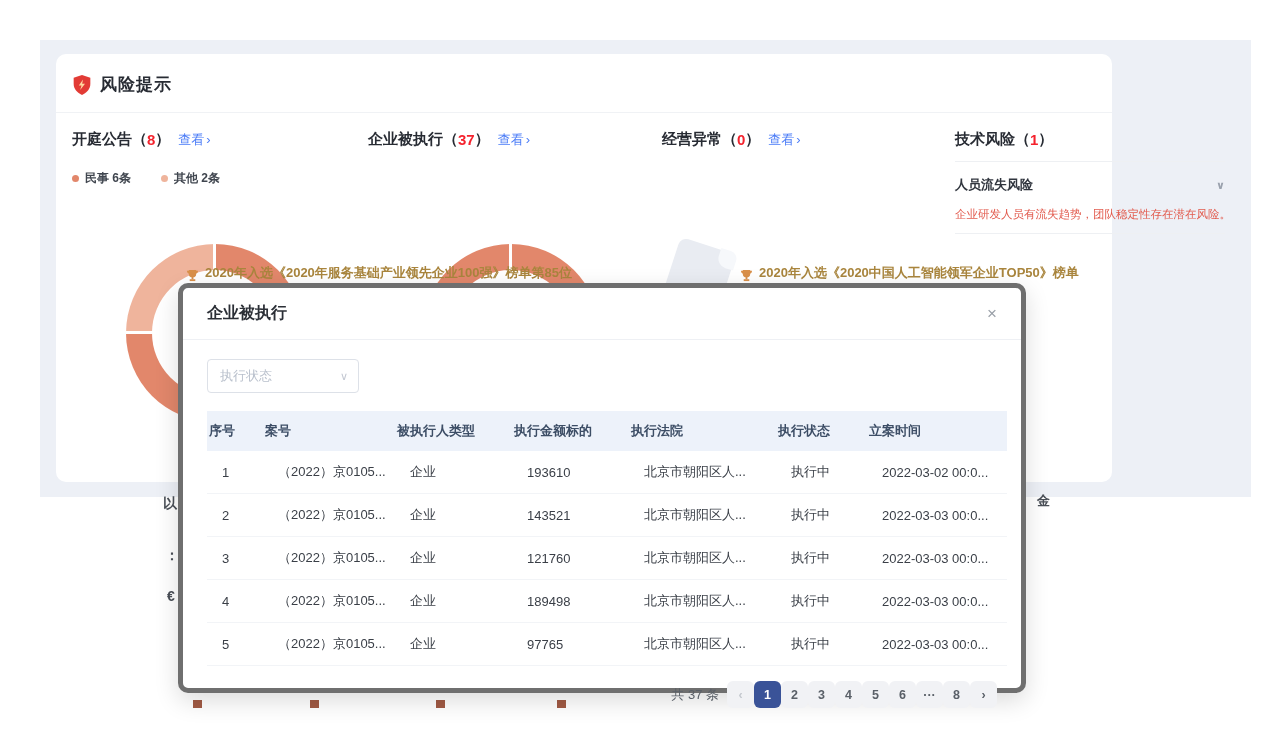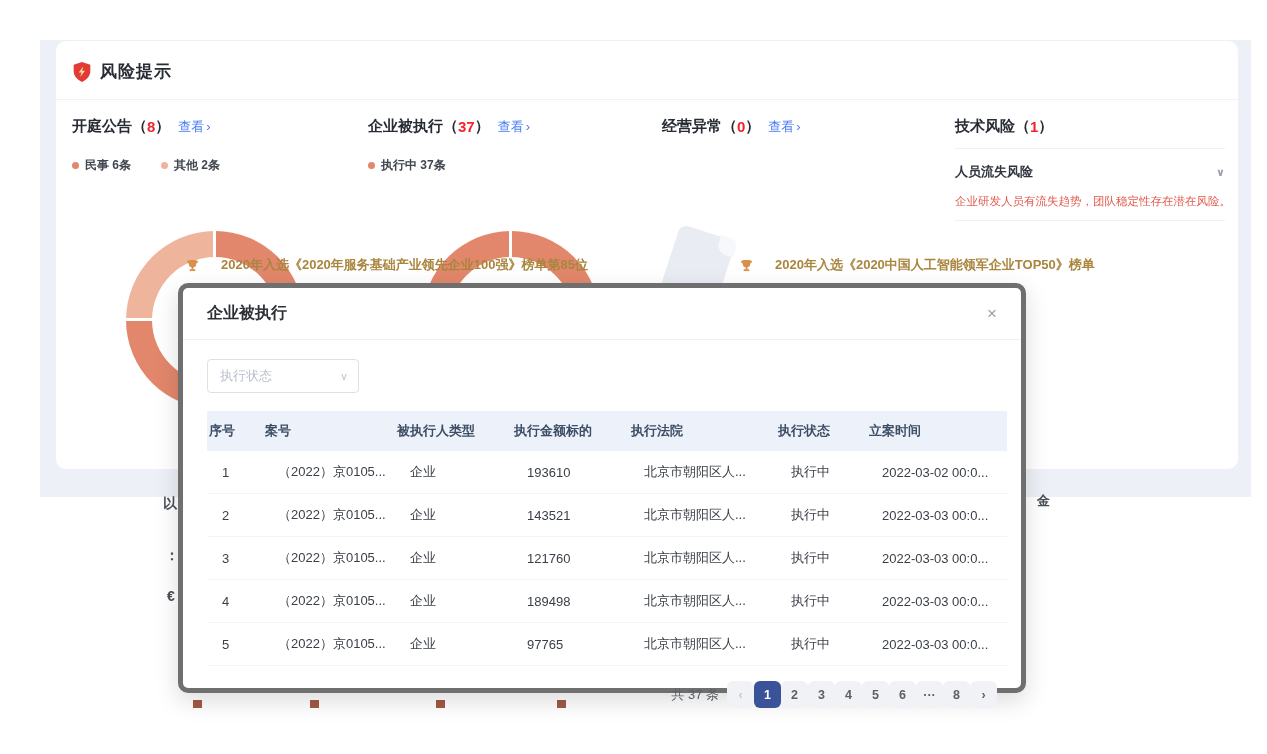--- a/index.html
+++ b/index.html
@@ -6,21 +6,21 @@
     --orange:#E2876B; --orangeLight:#EFB49C; --link:#4C7DF7; --danger:#F5222D;
     --riskText:#E25B4E; --navy:#3A5398; --gold:#A9853D; --headerBlue:#3D4E66;
     --tableHeadBg:#EDF2FA; --pageBg:#EDF0F6; --modalBorder:#6F6F6F;
   }
   *{box-sizing:border-box; margin:0; padding:0;}
   body{
     width:1267px; height:754px; position:relative; overflow:hidden;
     background:#fff; font-family:"Liberation Sans","DejaVu Sans",sans-serif;
   }
   .page-bg{position:absolute; left:40px; top:40px; width:1211px; height:457px; background:var(--pageBg);}
-  .risk-card{position:absolute; left:56px; top:41px; width:1182px; height:428px; background:#fff; border-radius:10px;}
+  .risk-card{position:absolute; left:56px; top:54px; width:1056px; height:428px; background:#fff; border-radius:10px;}
   .card-header{position:absolute; left:16px; top:19px; display:flex; align-items:center; gap:8px;}
   .card-title{font-size:17px; font-weight:bold; color:#272b33; letter-spacing:1px;}
   .card-divider{position:absolute; left:0; top:58px; width:100%; border-top:1px solid #f0f2f5;}
 
   .sec{position:absolute; top:76px;}
   .sec1{left:16px; width:280px;} .sec2{left:312px; width:280px;}
   .sec3{left:606px; width:270px;} .sec4{left:899px; width:270px;}
   .sec-head{font-size:15px; font-weight:bold; color:#272b33; display:flex; align-items:center; white-space:nowrap;}
   .sec-count{color:var(--danger);}
   .view-link{color:var(--link); font-size:13px; font-weight:normal; margin-left:8px; cursor:pointer;}
@@ -40,21 +40,21 @@
   .empty-doc{position:absolute; left:612px; top:190px; width:58px; height:74px; background:#E9ECF2; border-radius:8px; transform:rotate(18deg);}
   .empty-doc::after{content:""; position:absolute; right:-2px; top:-2px; width:18px; height:18px; background:#F6F8FB; border-radius:0 8px 0 10px;}
 
   .rule-label{margin-top:15px; font-size:13px; font-weight:bold; color:#272b33;}
   .h-divider{border-top:1px solid #eef0f3; margin-top:12px;}
   .risk-row{margin-top:14px; display:flex; justify-content:space-between; align-items:center; font-size:13px; font-weight:600; color:#30353e;text-align:right;}
   .chev-icon{color:#9aa1ad; font-size:11px;}
   .risk-desc{margin-top:13px; font-size:11.5px; color:var(--riskText); white-space:nowrap;}
   .h-divider2{border-top:1px solid #eef0f3; margin-top:11px;}
 
-  .honor{position:absolute; top:256px; display:flex; align-items:center; gap:22px; font-size:13px; font-weight:bold; color:var(--gold); white-space:nowrap; z-index:1;}
+  .honor{position:absolute; top:264px; display:flex; align-items:flex-end; gap:6px; font-size:13px; font-weight:bold; color:var(--gold); white-space:nowrap; z-index:1;}
   .honor1{left:186px;} .honor2{left:740px;}
 
   .frag{position:absolute; font-size:14px; font-weight:bold; color:#4a4f57; z-index:1;}
   .frag1{left:163px; top:495px;} .frag2{left:165px; top:547px;}
   .frag3{left:167px; top:588px;} .frag4{left:1037px; top:492px; font-size:13px;}
 
   .sliver{position:absolute; width:9px; height:8px; background:#A15A44; top:700px; z-index:5;}
   .sv1{left:193px;} .sv2{left:310px;} .sv3{left:436px;} .sv4{left:557px;}
 
   .modal{position:absolute; left:178px; top:283px; width:848px; height:410px; background:#fff;
@@ -115,26 +115,20 @@
     </div>
   </div>
 
   <div class="sec sec2">
     <div class="sec-head">
       <span>企业被执行</span>
         <span>（</span>
         <span class="sec-count">37</span>
         <span>）</span>
       <span class="view-link"><span>查看</span><span class="view-arrow">›</span></span>
-    </div>
-    <div class="legend">
-      <span class="legend-item">
-          <span class="dot dot-dark"></span>
-          <span>执行中 37条</span>
-        </span>
     </div>
   </div>
 
   <div class="sec sec3">
     <div class="sec-head">
       <span>经营异常</span>
         <span>（</span>
         <span class="sec-count">0</span>
         <span>）</span>
       <span class="view-link"><span>查看</span><span class="view-arrow">›</span></span>

